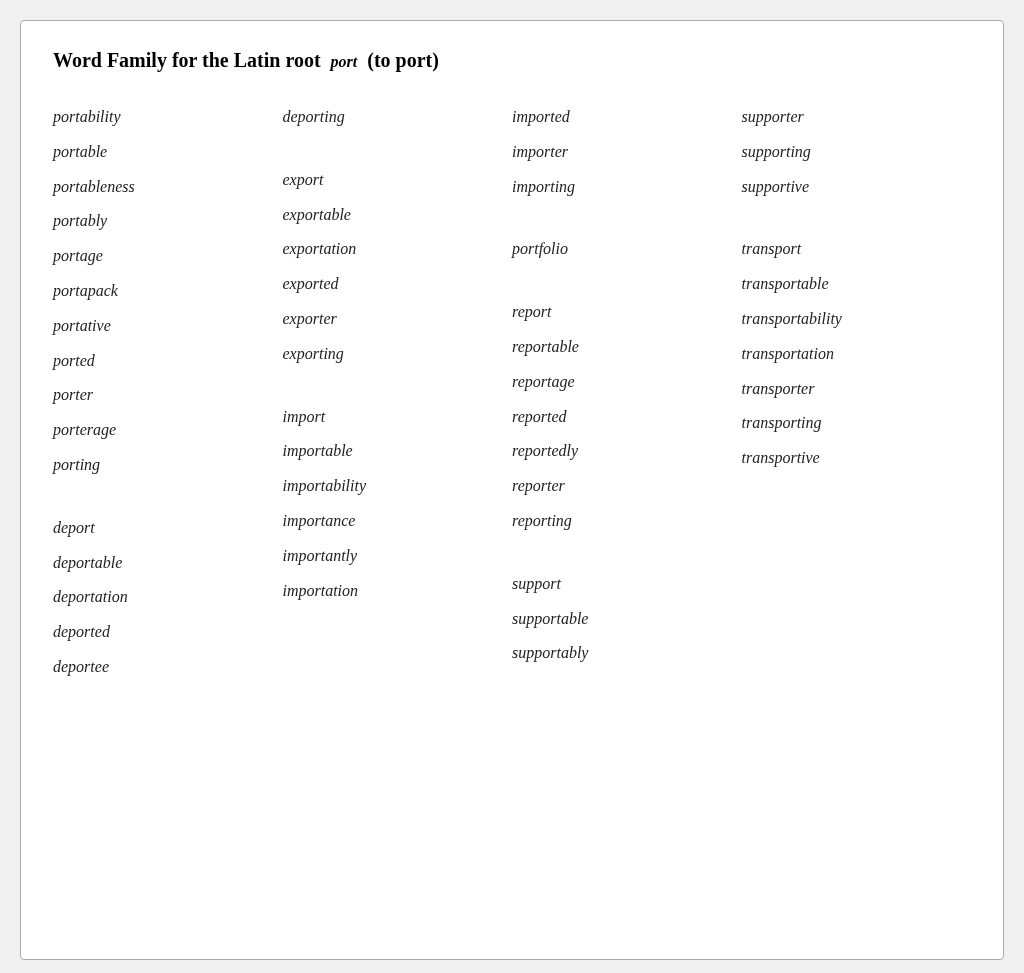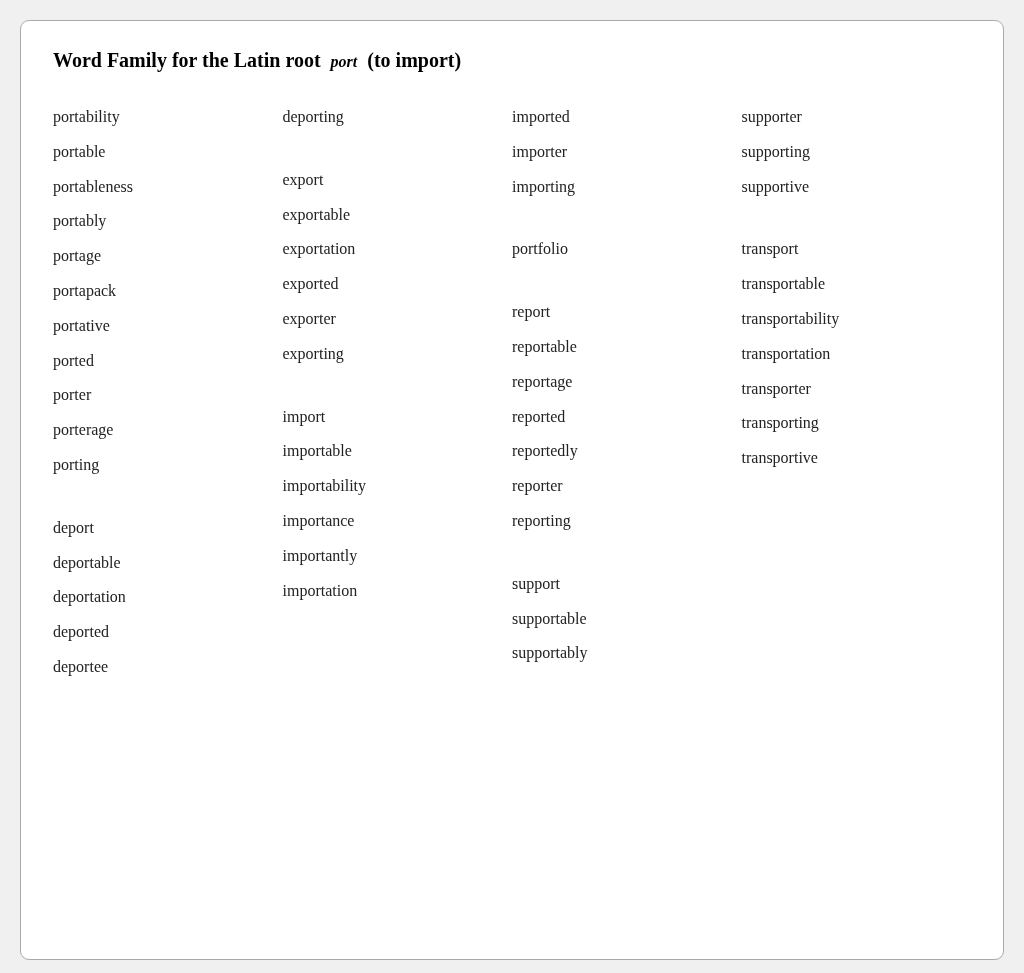--- a/index.html
+++ b/index.html
@@ -13,21 +13,21 @@
       display: flex;
       justify-content: center;
       align-items: flex-start;
       padding: 20px;
       font-family: Georgia, 'Times New Roman', serif;
     }
 
     .card {
       background: #ffffff;
       border: 1.5px solid #aaaaaa;
-      border-radius: 9px;
+      border-radius: 4px;
       padding: 28px 32px 40px 32px;
       width: 990px;
       min-height: 940px;
     }
 
     .title-row {
       display: flex;
       align-items: baseline;
       margin-bottom: 28px;
       gap: 10px;
@@ -55,20 +55,21 @@
     .word-grid {
       display: grid;
       grid-template-columns: repeat(4, 1fr);
       gap: 0;
     }
 
     .col {
       display: flex;
       flex-direction: column;
       gap: 0;
+      font-style: italic;
     }
 
     .word-item {
       font-size: 16px;
       font-family: Georgia, serif;
       color: #222222;
       padding: 5px 0;
       line-height: 1.55;
     }
 
@@ -76,21 +77,21 @@
       height: 28px;
     }
   </style>
 </head>
 <body>
 
 <div class="card">
   <div class="title-row">
     <span class="title-text">Word Family for the Latin root</span>
     <span class="title-root">port</span>
-    <span class="title-meaning">(to import)</span>
+    <span class="title-meaning">(to port)</span>
   </div>
 
   <div class="word-grid">
 
   <div class="col">
         <div class="word-item">portability</div>
         <div class="word-item">portable</div>
         <div class="word-item">portableness</div>
         <div class="word-item">portably</div>
         <div class="word-item">portage</div>

